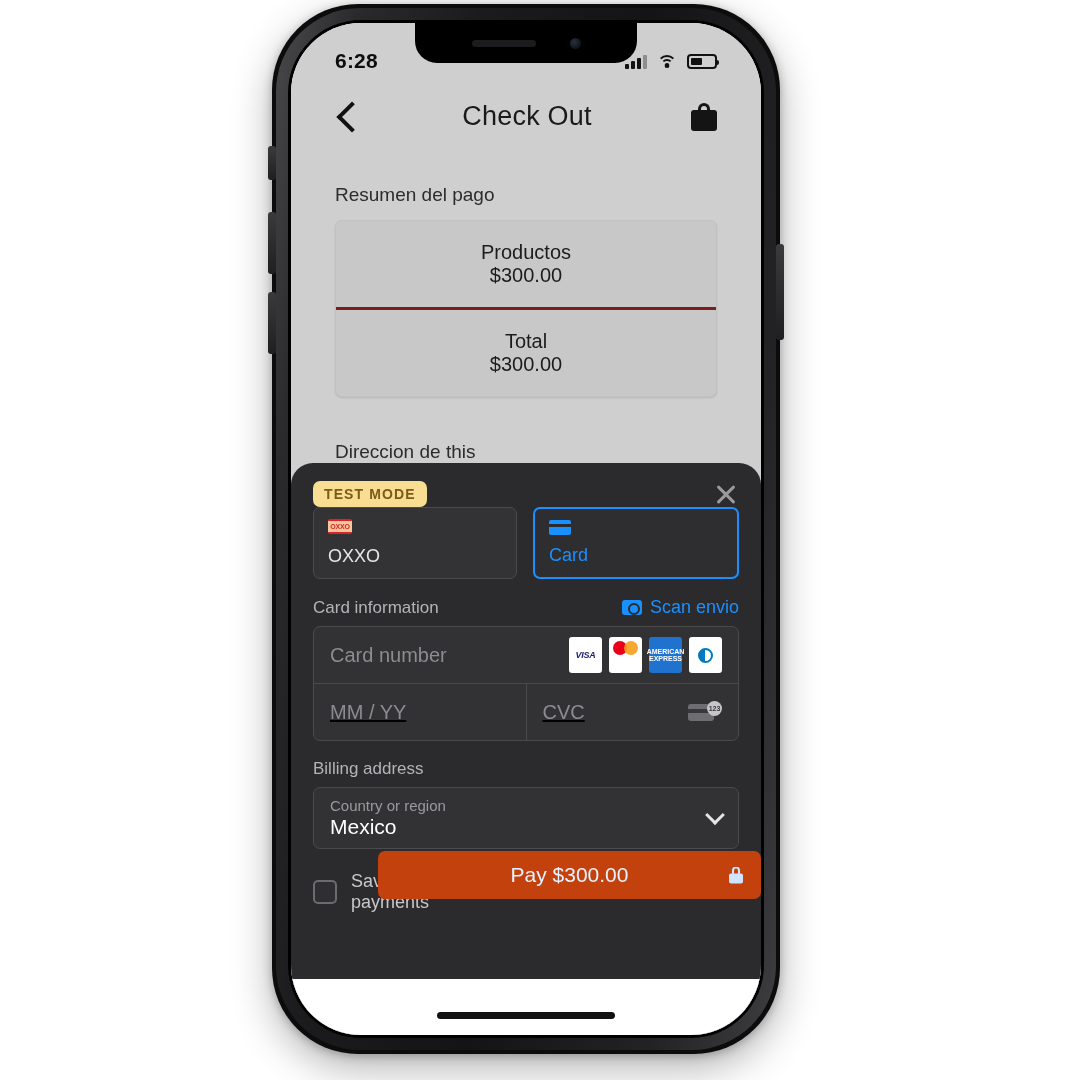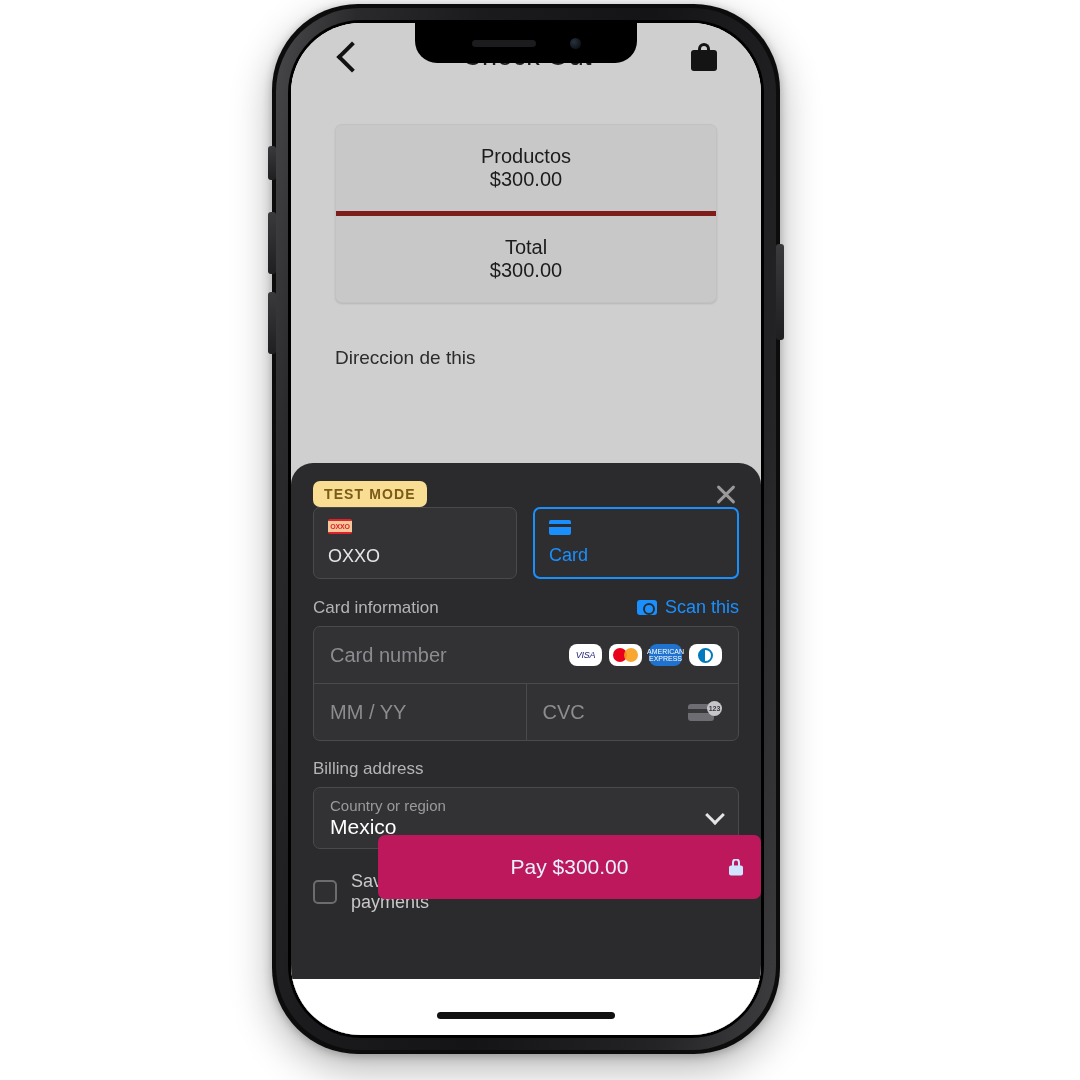--- a/index.html
+++ b/index.html
@@ -67,21 +67,21 @@
   .nav-title { font-size: 27px; color: #1a1a1a; letter-spacing: .2px; }
   .back-chev { width: 22px; height: 22px; border-left: 4px solid #111;
     border-bottom: 4px solid #111; transform: rotate(45deg); margin-left: 6px; }
 
   .content { padding: 46px 44px 0 44px; }
   .sec-label { font-size: 19px; color: #2c2c2c; margin-bottom: 14px; }
   .card-box { background: #c8c8c8; border-radius: 7px; box-shadow: 0 1px 2px rgba(0,0,0,.12);
               border: 1px solid #c2c2c2; }
   .row { display: flex; justify-content: space-between; align-items: center;
          padding: 20px 22px; font-size: 20px; color: #1c1c1c; flex-direction: column; }
-  .row + .row { border-top: 5px solid #7f1d1d; }
+  .row + .row { border-top: 3px solid #7f1d1d; }
   .gap { height: 44px; }
 
   
   .sheet {
     position: absolute; left: 0; right: 0; bottom: 0; top: 440px;
     background: #2b2b2d;
     border-top-left-radius: 22px; border-top-right-radius: 22px;
     padding: 18px 22px 8px 22px;
     z-index: 9;
   }
@@ -115,27 +115,27 @@
     margin: 18px 0 8px 0; font-size: 17px; color: #b4b4b8;
   }
   .scan { display: flex; align-items: center; gap: 8px; color: #1a90ff; font-size: 18px; }
 
   .inputs { border: 1px solid #4a4a4d; border-radius: 7px; overflow: hidden; background: #323235; }
   .inp {
     height: 56px; display: flex; align-items: center; justify-content: space-between;
     padding: 0 16px; font-size: 20px; color: #8c8c90;
   }
   .inp + .inp, .inp-split { border-top: 1px solid #4a4a4d; }
-  .inp-split { display: flex; }
+  .inp-split { display: flex; text-decoration: underline; }
   .inp-split > .inp { flex: 1; border-top: none; }
   .inp-split > .inp + .inp { border-left: 1px solid #4a4a4d; }
 
   .brands { display: flex; gap: 7px; align-items: center; }
-  .brand { width: 33px; height: 22px; border-radius: 8px; display: flex;
-           align-items: center; justify-content: center; font-size: 9px; font-weight: 400; }
+  .brand { width: 33px; height: 36px; border-radius: 3px; display: flex;
+           align-items: center; justify-content: center; font-size: 9px; font-weight: 700; }
   .b-visa  { background: #fff; color: #1a1f71; font-style: italic; letter-spacing: -.3px; }
   .b-mc    { background: #fff; position: relative; }
   .b-mc::before, .b-mc::after { content:""; position: absolute; top: 4px; width: 14px; height: 14px; border-radius: 50%; }
   .b-mc::before { left: 4px; background: #eb001b; }
   .b-mc::after  { right: 4px; background: #f79e1b; opacity: .9; }
   .b-amex  { background: #1f72cd; color: #fff; font-size: 7px; line-height: 1.05; text-align: center; }
   .b-diners{ background: #fff; display:flex; align-items:center; justify-content:center; }
   .b-diners span { width: 15px; height: 15px; border-radius: 50%; border: 2px solid #0079be;
                    background: linear-gradient(90deg,#0079be 50%, #fff 50%); }
 
@@ -154,22 +154,22 @@
   .sel-cap { font-size: 15px; color: #9a9a9e; }
   .sel-val { font-size: 21px; color: #fff; margin-top: 2px; }
   .chev { width: 14px; height: 14px; border-right: 3px solid #e4e4e6;
           border-bottom: 3px solid #e4e4e6; transform: rotate(45deg); margin-bottom: 6px; }
 
   .saverow { display: flex; align-items: center; gap: 14px; margin: 22px 0 0 0; }
   .cbox { width: 24px; height: 24px; border-radius: 5px; border: 2px solid #6b6b70; background: #2f2f32; flex: none; }
   .save-txt { font-size: 18px; color: #c8c8cc; }
 
   .pay {
-    position: absolute; left: 22px; right: 22px; bottom: 72px; height: 64px;
-    background: #be185d; border-radius: 7px; display: flex; align-items: center;
+    position: absolute; left: 22px; right: 22px; bottom: 72px; height: 48px;
+    background: #c2410c; border-radius: 7px; display: flex; align-items: center;
     justify-content: center; position: relative; margin-left: 43px;
   }
   .paywrap { position: absolute; left: 22px; right: 22px; bottom: 64px; }
   .pay-label { color: #e8f2ff; font-size: 21px; }
   .lock { position: absolute; right: 18px; top: 50%; transform: translateY(-50%);
           width: 14px; height: 17px; }
   .lock .body { position:absolute; bottom:0; width:14px; height:10px; background:#cfe4ff; border-radius:2px; }
   .lock .sh { position:absolute; top:0; left:3px; width:8px; height:8px; border:2px solid #cfe4ff;
               border-bottom:none; border-top-left-radius:5px; border-top-right-radius:5px; }
 
@@ -218,33 +218,53 @@
     <div class="phone-inner">
       <div class="screen">
 
         <div class="app-bg">
 
           <div class="notch">
             <div class="speaker"></div>
             <div class="frontcam"></div>
           </div>
 
+          <div class="statusbar">
+            <div class="sb-time">6:28</div>
+            <div class="sb-right">
+              <span class="sig">
+                <i style="height:5px"></i>
+                  <i style="height:8px"></i>
+                  <i style="height:11px"></i>
+                  <i style="height:14px;opacity:.35"></i>
+              </span>
+              <span class="wifi">
+                <b style="width:20px;height:20px;top:2px"></b>
+                <b style="width:12px;height:12px;top:6px"></b>
+                <b style="width:5px;height:5px;top:10px;border-bottom-color:#111;border-radius:50%;background:#111"></b>
+              </span>
+              <span class="batt">
+                  <i></i>
+                </span>
+            </div>
+          </div>
 
           <div class="navbar">
             <div>
               <div class="back-chev"></div>
             </div>
             <div class="nav-title">Check Out</div>
             <div class="bagicon">
               <div class="hd"></div>
                 <div class="bd"></div>
             </div>
           </div>
 
           <div class="content">
+            <div class="sec-label">Resumen del pago</div>
             <div class="card-box">
               <div class="row">
                 <span>Productos</span>
                 <span>$300.00</span>
               </div>
               <div class="row">
                 <span>Total</span>
                 <span>$300.00</span>
               </div>
             </div>
@@ -271,21 +291,21 @@
             <div class="tab sel">
               <span class="cardic"></span>
               <span class="tab-label">Card</span>
             </div>
           </div>
 
           <div class="field-label">
             <span>Card information</span>
             <span class="scan">
               <span class="camic"></span>
-              <span>Scan this</span>
+              <span>Scan envio</span>
             </span>
           </div>
 
           <div class="inputs">
             <div class="inp">
               <span>Card number</span>
               <span class="brands">
                 <span class="brand b-visa">VISA</span>
                 <span class="brand b-mc"></span>
                 <span class="brand b-amex">AMERICAN<br>EXPRESS</span>

